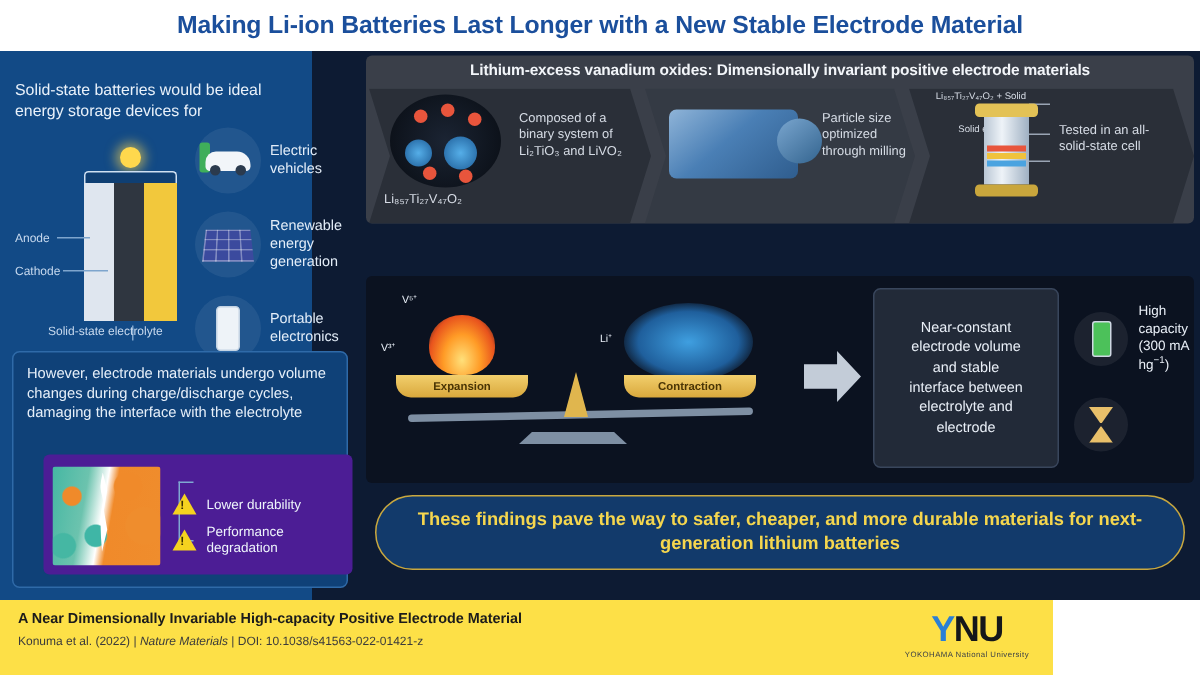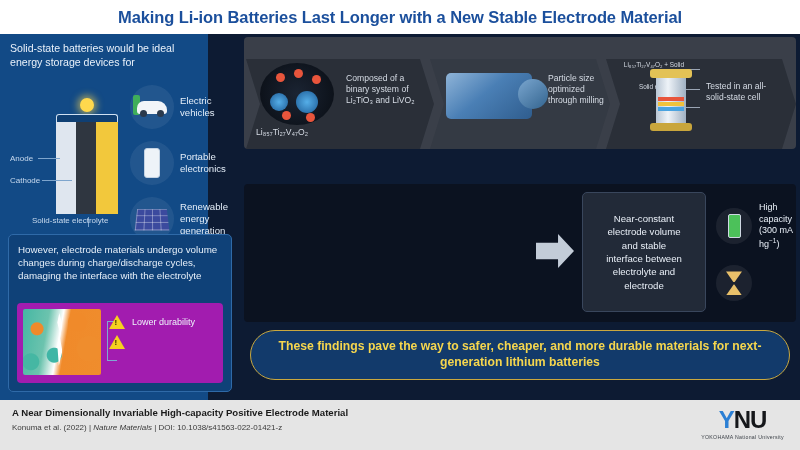--- a/index.html
+++ b/index.html
@@ -24,21 +24,21 @@
   .stage {
     position: absolute; top: 34px; left: 0;
     width: 800px; height: 366px;
     background: #0d1b33;
   }
   
   .left-panel {
     position: absolute; left: 0; top: 0;
     width: 208px; height: 366px;
     background: #124a86;
-    padding: 8px 10px;
+    padding: 20px 10px;
   }
   .lp-head {
     color: #e9f1fa; font-size: 10.6px; line-height: 1.32;
   }
   .battery-wrap {
     position: absolute; left: 8px; top: 50px; width: 150px; height: 150px;
   }
   .bat-body {
     position: absolute; left: 48px; top: 38px; width: 62px; height: 92px;
     display: flex;
@@ -86,22 +86,22 @@
   .phone { width: 16px; height: 30px; background: #eef3f8; border-radius: 3px; border: 1.5px solid #c4d3e3; }
 
   
   .lower-card {
     position: absolute; left: 8px; top: 200px; width: 224px; height: 158px;
     background: #0f4178; border: 1px solid #2f6aa8; border-radius: 5px;
     padding: 8px 9px;
   }
   .lc-text { color: #e6eff9; font-size: 9.8px; line-height: 1.34; }
   .lc-inner {
-    position: absolute; left: 8px; bottom: 8px; width: 206px; height: 80px;
-    background: #a21caf; border-radius: 4px; display: flex; align-items: flex-start; padding: 6px;
+    position: absolute; left: 20px; bottom: 8px; width: 206px; height: 80px;
+    background: #4c1d95; border-radius: 4px; display: flex; align-items: flex-end; padding: 6px;
   }
   .sem {
     width: 78px; height: 66px; border-radius: 2px;
     background:
       radial-gradient(circle at 18% 30%, #f08a2a 6px, transparent 7px),
       radial-gradient(circle at 40% 70%, #3fb6a6 7px, transparent 8px),
       radial-gradient(circle at 70% 20%, #f08a2a 9px, transparent 10px),
       radial-gradient(circle at 85% 60%, #ef8d2d 12px, transparent 13px),
       radial-gradient(circle at 10% 80%, #45b7a3 8px, transparent 9px),
       linear-gradient(100deg, #45b7a3 0%, #6cc3ae 30%, #ffffff 46%, #f08a2a 54%, #ef8d2d 100%);
@@ -219,22 +219,22 @@
   .sup { font-size: 6.5px; vertical-align: super; }
 
   .conclusion {
     position: absolute; left: 10px; top: 296px; width: 540px; height: 50px;
     background: #123a6b; border: 1.5px solid #c9a83f; border-radius: 25px;
     display: flex; align-items: center; justify-content: center; text-align: center;
     color: #f5d64e; font-size: 12.2px; font-weight: bold; line-height: 1.3; padding: 0 18px;
   }
   
   .footer {
-    position: absolute; left: 0; top: 400px; width: 800px; height: 50px;
-    background: #e5e5e5; padding: 7px 12px;
+    position: absolute; left: 0; top: 400px; width: 702px; height: 50px;
+    background: #fde047; padding: 7px 12px;
   }
   .f-title { color: #1b1b1b; font-size: 9.6px; font-weight: bold; }
   .f-cite { color: #3b3b3b; font-size: 8px; margin-top: 5px; }
   .f-cite i { font-style: italic; }
   .ynu { position: absolute; right: 16px; top: 8px; text-align: center; }
   .ynu-main { font-size: 24px; font-weight: bold; letter-spacing: -1px; line-height: 1; }
   .ynu-y { color: #2b7fd4; } .ynu-nu { color: #15171a; }
   .ynu-sub { font-size: 5.2px; color: #3a3f46; letter-spacing: .3px; margin-top: 2px; }
   .divider { position: absolute; left: 0; top: 398px; width: 800px; height: 2px; background: #e2e6ea; }
 </style>
@@ -270,55 +270,57 @@
     <div class="use-list">
       <div class="use-row">
         <div class="use-ico">
           <div class="charger"></div>
           <div class="car"></div>
         </div>
         <div class="use-txt">Electric vehicles</div>
       </div>
       <div class="use-row">
         <div class="use-ico">
-          <div class="phone"></div>
-        </div>
-        <div class="use-txt">Portable electronics</div>
+          <div class="panel-pv"></div>
+        </div>
+        <div class="use-txt">Renewable energy generation</div>
       </div>
       <div class="use-row">
         <div class="use-ico">
-          <div class="panel-pv"></div>
-        </div>
-        <div class="use-txt">Renewable energy generation</div>
+          <div class="phone"></div>
+        </div>
+        <div class="use-txt">Portable electronics</div>
       </div>
     </div>
 
     <div class="lower-card">
       <div class="lc-text">However, electrode materials undergo volume changes during charge/discharge cycles, damaging the interface with the electrolyte</div>
       <div class="lc-inner">
         <div class="sem">
           <div class="crack"></div>
         </div>
         <div class="brk"></div>
         <div class="warn-col">
           <div class="warn-row">
             <div class="tri"></div>
             <div class="warn-txt">Lower durability</div>
           </div>
           <div class="warn-row">
             <div class="tri"></div>
+            <div class="warn-txt">Performance degradation</div>
           </div>
         </div>
       </div>
     </div>
   </div>
 
   <div class="right-area">
 
     <div class="band-top">
+      <div class="band-head">Lithium-excess vanadium oxides: Dimensionally invariant positive electrode materials</div>
       <div class="flowrow">
 
         <div class="chev ch1">
           <div class="crystal-a">
             <div class="atom" style="left:16px;top:10px;width:9px;height:9px;background:#e8553c;"></div>
             <div class="atom" style="left:34px;top:6px;width:9px;height:9px;background:#e8553c;"></div>
             <div class="atom" style="left:52px;top:12px;width:9px;height:9px;background:#e8553c;"></div>
             <div class="atom" style="left:10px;top:30px;width:18px;height:18px;background:radial-gradient(circle,#55aee8,#1d5c97);"></div>
             <div class="atom" style="left:36px;top:28px;width:22px;height:22px;background:radial-gradient(circle,#55aee8,#1d5c97);"></div>
             <div class="atom" style="left:22px;top:48px;width:9px;height:9px;background:#e8553c;"></div>
@@ -348,20 +350,32 @@
 
         <div class="chev ch2">
           <div class="mill"></div>
           <div class="cap" style="left:118px;top:14px;width:62px;">Particle size optimized through milling</div>
         </div>
       </div>
     </div>
 
 
     <div class="band-main">
+      <div class="scale-area">
+        <div class="fireball"></div>
+        <div class="cap" style="left:18px;top:8px;font-size:7px;color:#e8eef6;">V⁵⁺</div>
+        <div class="cap" style="left:4px;top:40px;font-size:7px;color:#e8eef6;">V³⁺</div>
+        <div class="octa"></div>
+        <div class="cap" style="left:150px;top:34px;font-size:7px;color:#e8eef6;">Li⁺</div>
+        <div class="pan pan-l">Expansion</div>
+        <div class="pan pan-r">Contraction</div>
+        <div class="beam"></div>
+        <div class="fulcrum"></div>
+        <div class="base"></div>
+      </div>
 
       <div class="arrow-big"></div>
 
       <div class="result-box">Near-constant electrode volume and stable interface between electrolyte and electrode</div>
 
       <div class="benefit b1">
         <div class="b-ico">
             <div class="batt-ico"></div>
           </div>
         <div class="b-txt">

